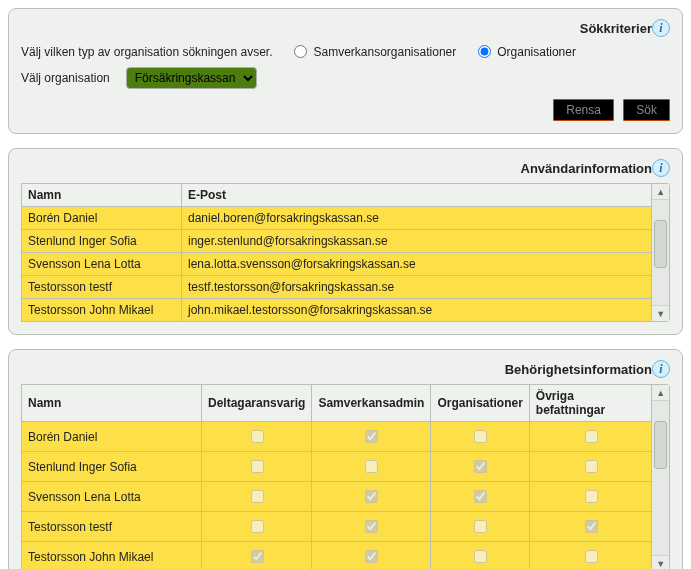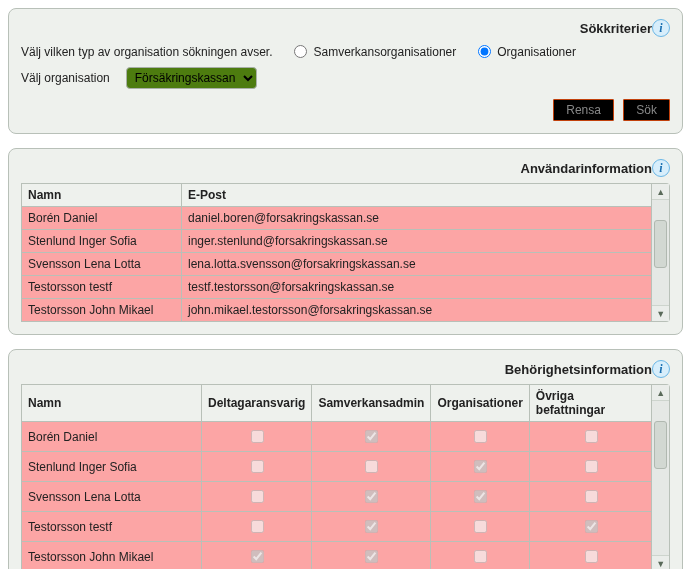--- a/index.html
+++ b/index.html
@@ -83,21 +83,21 @@
     margin-left: 6px;
     cursor: pointer;
   }
   .table-wrap {
     display: flex;
     align-items: stretch;
   }
   table.data-table {
     border-collapse: collapse;
     width: 100%;
-    background: #fca5a5;
+    background: #fde047;
   }
   table.data-table th,
   table.data-table td {
     border: 1px solid #b8c0b8;
     padding: 4px 6px;
     text-align: left;
     vertical-align: middle;
     font-size: 12px;
   }
   table.data-table th {

